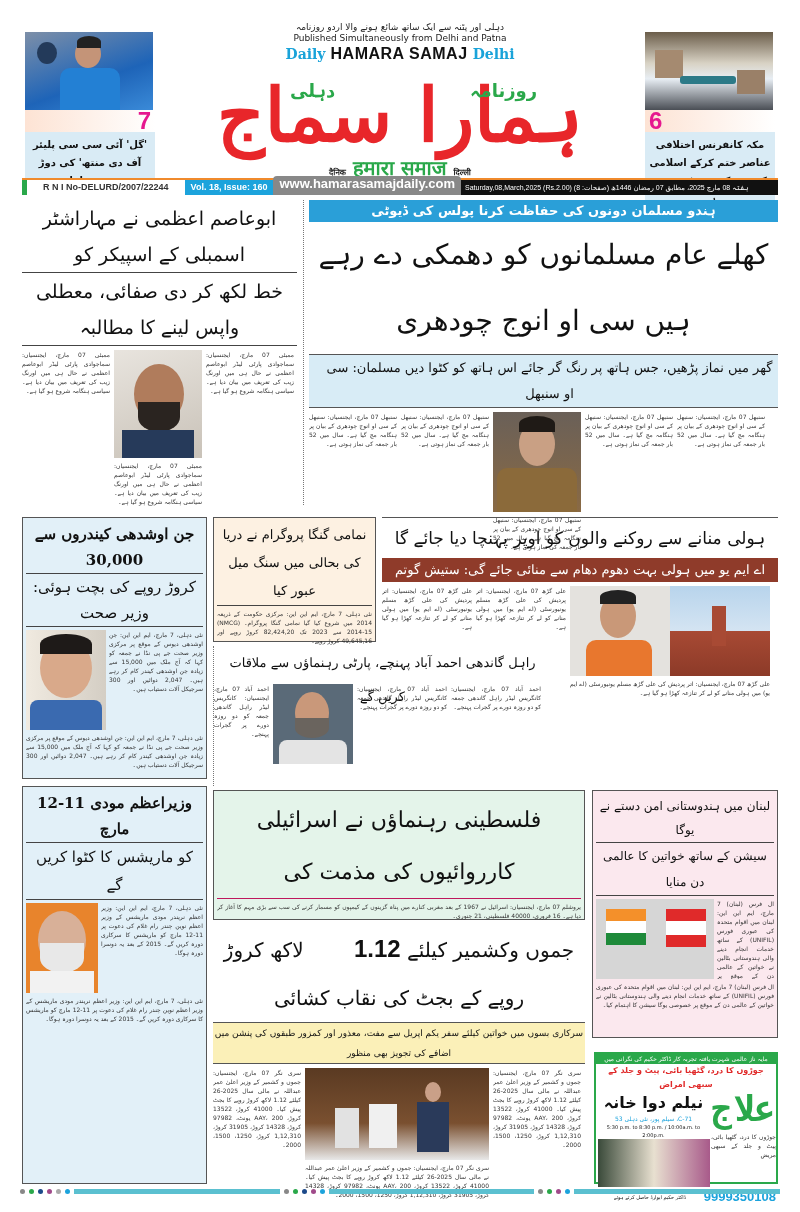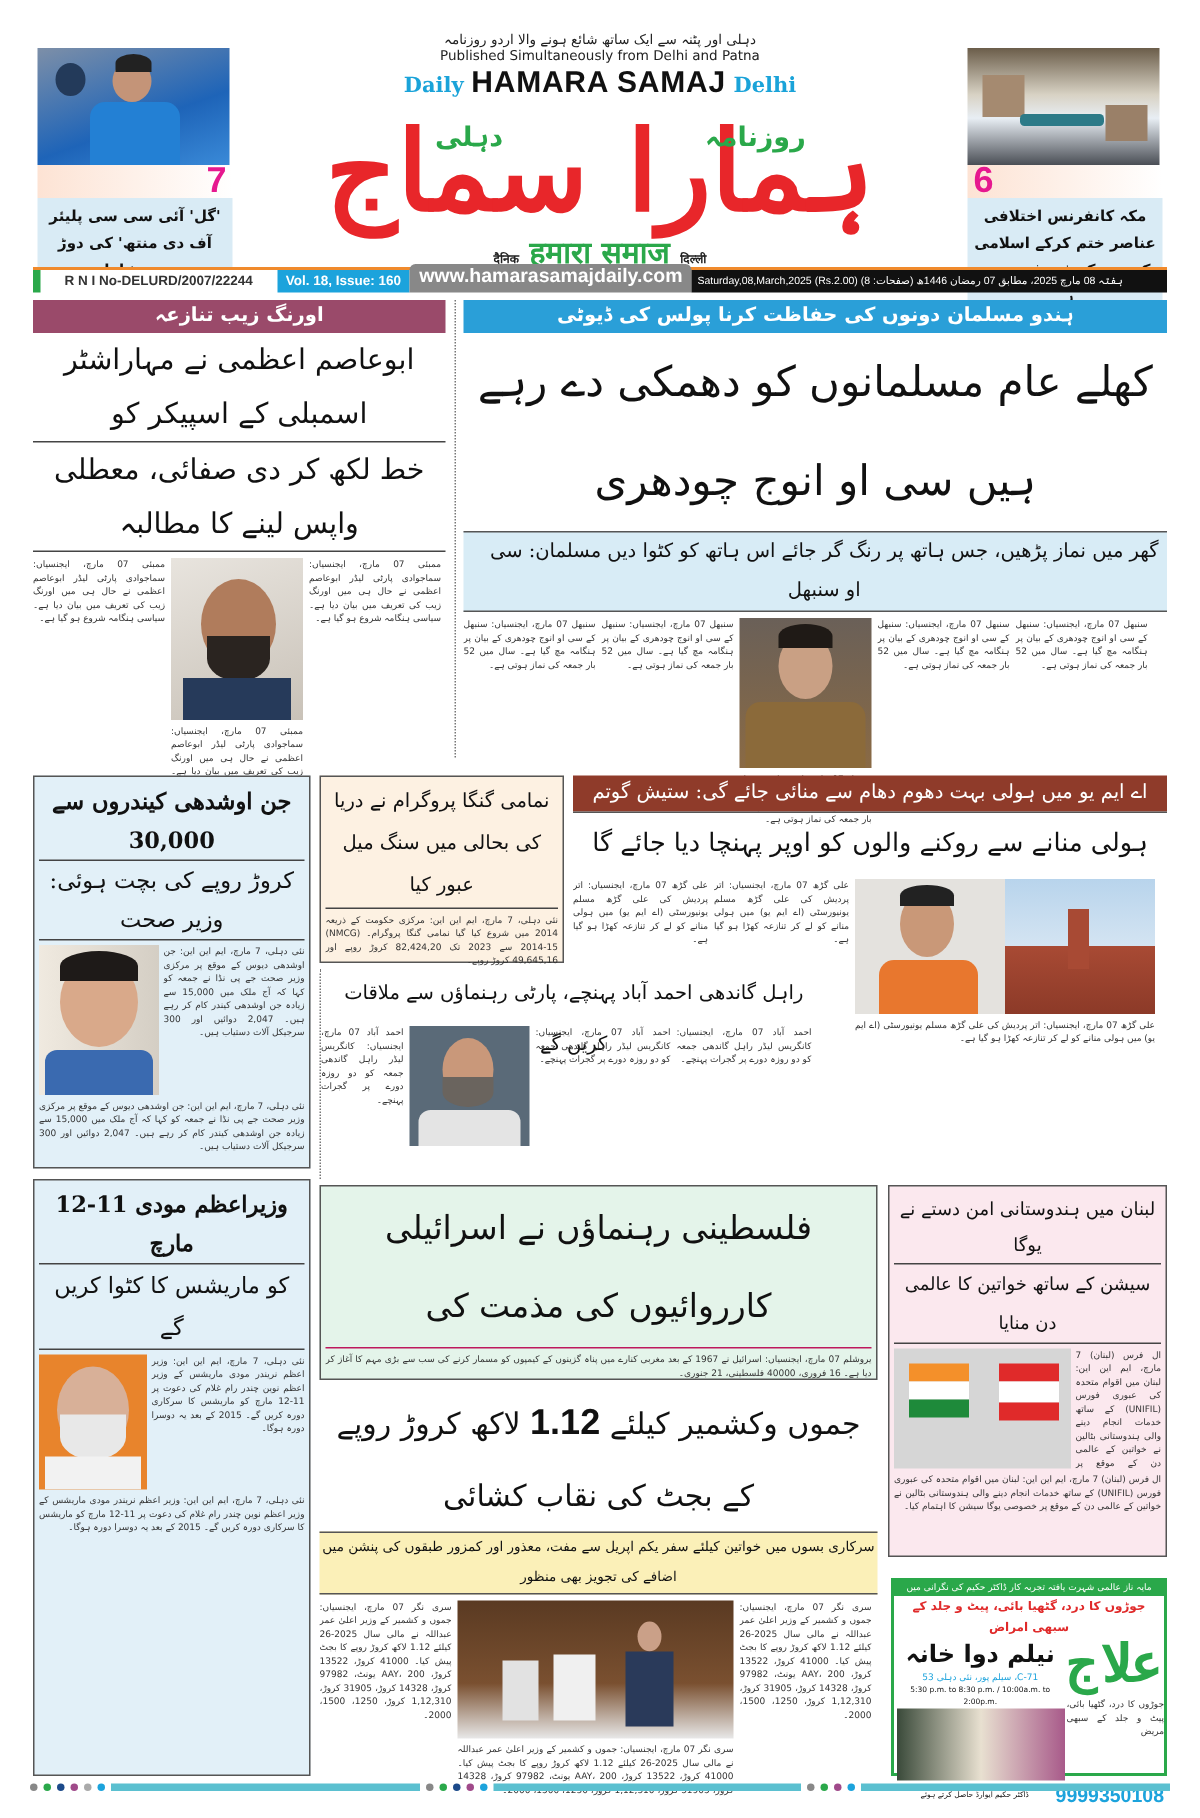--- a/index.html
+++ b/index.html
@@ -2,21 +2,21 @@
 <html><head>
 <meta charset="utf-8">
 <style>
   * { box-sizing: border-box; margin: 0; padding: 0; }
   body { width: 800px; height: 1212px; background: #fff; font-family: "DejaVu Sans", sans-serif; overflow: hidden; position: relative; color: #111; }
   .abs { position: absolute; }
   .rtl { direction: rtl; }
   .masthead-sub { left: 230px; top: 22px; width: 340px; text-align: center; font-size: 9px; line-height: 11px; color: #222; }
   .masthead-en { left: 200px; top: 44px; width: 400px; text-align: center; white-space: nowrap; }
   .masthead-en .daily, .masthead-en .delhi { font-family: "DejaVu Serif", serif; font-weight: bold; color: #1aa3d9; font-size: 14px; }
-  .masthead-en .brand { font-family: "Liberation Sans", sans-serif; font-weight: 900; font-size: 20px; letter-spacing: 0.5px; color: #111; }
+  .masthead-en .brand { font-family: "Liberation Sans", sans-serif; font-weight: 900; font-size: 16px; letter-spacing: 0.5px; color: #111; }
   .logo-ur { left: 210px; top: 70px; width: 380px; height: 90px; text-align: center; font-family: "DejaVu Serif", serif; font-size: 74px; line-height: 90px; font-weight: bold; color: #e8262a; }
   .logo-tag1 { left: 290px; top: 80px; font-size: 18px; color: #2aa84a; font-weight: bold; }
   .logo-tag2 { left: 470px; top: 80px; font-size: 18px; color: #2aa84a; font-weight: bold; }
   .logo-hi { left: 300px; top: 154px; width: 200px; text-align: center; font-size: 20px; font-weight: bold; color: #2aa84a; }
   .logo-hi small { font-size: 8px; color: #222; }
   .teaser { width: 130px; }
   .teaser .photo { width: 128px; height: 78px; }
   .teaser .num { font-family: "Liberation Sans", sans-serif; font-weight: 900; font-size: 24px; color: #e6188f; height: 22px; line-height: 22px; background: linear-gradient(90deg, #fde3d4, #fff); padding: 0 4px; }
   .teaser .cap { background: #d9ebf5; font-size: 10px; font-weight: bold; text-align: center; padding: 4px 3px; line-height: 18px; }
   .strip { left: 22px; top: 178px; width: 756px; height: 17px; border-top: 2px solid #f08a2c; display: flex; align-items: stretch; font-family: "Liberation Sans", sans-serif; }
@@ -82,21 +82,20 @@
   <span class="web">www.hamarasamajdaily.com</span>
   <span class="date">
     <span>Saturday,08,March,2025</span>
     (<span>Rs.2.00</span>)
     (<span>صفحات: 8</span>)
     <span class="rtl">ہفتہ 08 مارچ 2025، مطابق 07 رمضان 1446ھ</span>
   </span>
 </div>
 
 <div class="abs" style="left:22px;top:200px;width:275px;height:305px;">
-  <div class="kicker rtl" style="background:#9a4a6a;">اورنگ زیب تنازعہ</div>
   <div class="hl rtl" style="font-size:19px;line-height:36px;border-bottom:1px solid #444;">ابوعاصم اعظمی نے مہاراشٹر اسمبلی کے اسپیکر کو</div>
   <div class="hl rtl" style="font-size:19px;line-height:36px;border-bottom:1px solid #444;">خط لکھ کر دی صفائی، معطلی واپس لینے کا مطالبہ</div>
   <div style="display:flex;gap:4px;margin-top:4px;height:200px;">
     <div class="body-text" style="width:88px;height:200px;">ممبئی 07 مارچ، ایجنسیاں: سماجوادی پارٹی لیڈر ابوعاصم اعظمی نے حال ہی میں اورنگ زیب کی تعریف میں بیان دیا ہے۔ سیاسی ہنگامہ شروع ہو گیا ہے۔</div>
     <div style="width:88px;">
       <div class="photo" style="width:88px;height:108px;background:linear-gradient(160deg,#e8e4de,#c9c2b8);">
         <div class="ph-face" style="left:20px;top:14px;width:50px;height:60px;background:#b07c5c;"></div>
         <div class="ph-face" style="left:24px;top:52px;width:42px;height:30px;background:#2a2420;border-radius:0 0 50% 50%;"></div>
         <div class="abs" style="left:8px;top:80px;width:72px;height:30px;background:#263a5a;"></div>
       </div>
@@ -139,22 +138,22 @@
   </div>
   <div class="body-text" style="height:95px;margin-top:3px;">نئی دہلی، 7 مارچ، ایم این این: جن اوشدھی دیوس کے موقع پر مرکزی وزیر صحت جے پی نڈا نے جمعہ کو کہا کہ آج ملک میں 15,000 سے زیادہ جن اوشدھی کیندر کام کر رہے ہیں۔ 2,047 دوائیں اور 300 سرجیکل آلات دستیاب ہیں۔</div>
 </div>
 
 <div class="abs box" style="left:213px;top:517px;width:163px;height:125px;background:#fdf1e2;padding:3px;">
   <div class="hl rtl" style="font-size:13px;line-height:28px;border-bottom:1px solid #444;">نمامی گنگا پروگرام نے دریا کی بحالی میں سنگ میل عبور کیا</div>
   <div class="body-text" style="height:86px;margin-top:3px;">نئی دہلی، 7 مارچ، ایم این این: مرکزی حکومت کے ذریعہ 2014 میں شروع کیا گیا نمامی گنگا پروگرام۔ (NMCG) 2014-15 سے 2023 تک 82,424,20 کروڑ روپے اور 49,645,16 کروڑ روپے۔</div>
 </div>
 
 <div class="abs" style="left:382px;top:517px;width:396px;height:268px;">
+  <div class="hl rtl" style="font-size:17px;line-height:40px;border-top:1px solid #555;">ہولی منانے سے روکنے والوں کو اوپر پہنچا دیا جائے گا</div>
   <div class="hl rtl" style="font-size:13px;line-height:24px;background:#8f3b2a;color:#fff;">اے ایم یو میں ہولی بہت دھوم دھام سے منائی جائے گی: ستیش گوتم</div>
-  <div class="hl rtl" style="font-size:17px;line-height:40px;border-top:1px solid #555;">ہولی منانے سے روکنے والوں کو اوپر پہنچا دیا جائے گا</div>
   <div style="display:flex;gap:4px;margin-top:4px;">
     <div class="body-text" style="width:90px;height:190px;">علی گڑھ 07 مارچ، ایجنسیاں: اتر پردیش کی علی گڑھ مسلم یونیورسٹی (اے ایم یو) میں ہولی منانے کو لے کر تنازعہ کھڑا ہو گیا ہے۔</div>
     <div class="body-text" style="width:90px;height:190px;">علی گڑھ 07 مارچ، ایجنسیاں: اتر پردیش کی علی گڑھ مسلم یونیورسٹی (اے ایم یو) میں ہولی منانے کو لے کر تنازعہ کھڑا ہو گیا ہے۔</div>
     <div style="width:200px;">
       <div style="display:flex;height:90px;">
         <div class="photo" style="width:100px;height:90px;background:#e4e2de;">
           <div class="ph-face" style="left:30px;top:8px;width:36px;height:44px;background:#c99878;"></div>
           <div class="ph-face" style="left:30px;top:4px;width:36px;height:14px;background:#222;border-radius:50% 50% 0 0;"></div>
           <div class="abs" style="left:16px;top:54px;width:66px;height:36px;background:#e8772e;border-radius:10px 10px 0 0;"></div>
         </div>
@@ -215,21 +214,21 @@
       <div class="abs" style="left:70px;top:36px;width:40px;height:12px;background:#e02a2a;"></div>
     </div>
     <div class="body-text" style="flex:1;height:80px;">ال فرس (لبنان) 7 مارچ، ایم این این: لبنان میں اقوام متحدہ کی عبوری فورس (UNIFIL) کے ساتھ خدمات انجام دینے والی ہندوستانی بٹالین نے خواتین کے عالمی دن کے موقع پر خصوصی یوگا سیشن کا اہتمام کیا۔</div>
   </div>
   <div class="body-text" style="height:104px;margin-top:3px;">ال فرس (لبنان) 7 مارچ، ایم این این: لبنان میں اقوام متحدہ کی عبوری فورس (UNIFIL) کے ساتھ خدمات انجام دینے والی ہندوستانی بٹالین نے خواتین کے عالمی دن کے موقع پر خصوصی یوگا سیشن کا اہتمام کیا۔</div>
 </div>
 
 <div class="abs" style="left:213px;top:925px;width:372px;height:260px;">
   <div class="hl rtl" style="font-size:20px;line-height:48px;">
     <span>جموں وکشمیر کیلئے</span>
-    <b style="font-family:'Liberation Sans',sans-serif;font-size:24px;">1.12</b>
+    <b style="font-family:'Liberation Sans',sans-serif;font-size:24px;margin-left:44px;">1.12</b>
     <span>لاکھ کروڑ روپے کے بجٹ کی نقاب کشائی</span>
   </div>
   <div class="hl rtl" style="font-size:9px;line-height:20px;background:#fbf0b8;border-top:1px solid #555;border-bottom:1px solid #555;">سرکاری بسوں میں خواتین کیلئے سفر یکم اپریل سے مفت، معذور اور کمزور طبقوں کی پنشن میں اضافے کی تجویز بھی منظور</div>
   <div style="display:flex;gap:4px;margin-top:4px;">
     <div class="body-text" style="width:88px;height:180px;">سری نگر 07 مارچ، ایجنسیاں: جموں و کشمیر کے وزیر اعلیٰ عمر عبداللہ نے مالی سال 2025-26 کیلئے 1.12 لاکھ کروڑ روپے کا بجٹ پیش کیا۔ 41000 کروڑ، 13522 کروڑ، AAY، 200 یونٹ، 97982 کروڑ، 14328 کروڑ، 31905 کروڑ، 1,12,310 کروڑ، 1250، 1500، 2000۔</div>
     <div style="width:184px;">
       <div class="photo" style="width:184px;height:92px;background:linear-gradient(180deg,#5a3a22,#7a5030 60%,#e8e8e8);">
         <div class="ph-face" style="left:120px;top:14px;width:16px;height:20px;background:#caa088;"></div>
         <div class="abs" style="left:112px;top:34px;width:32px;height:50px;background:#2a3a5a;"></div>
         <div class="abs" style="left:30px;top:40px;width:24px;height:40px;background:#e2e2e2;"></div>

